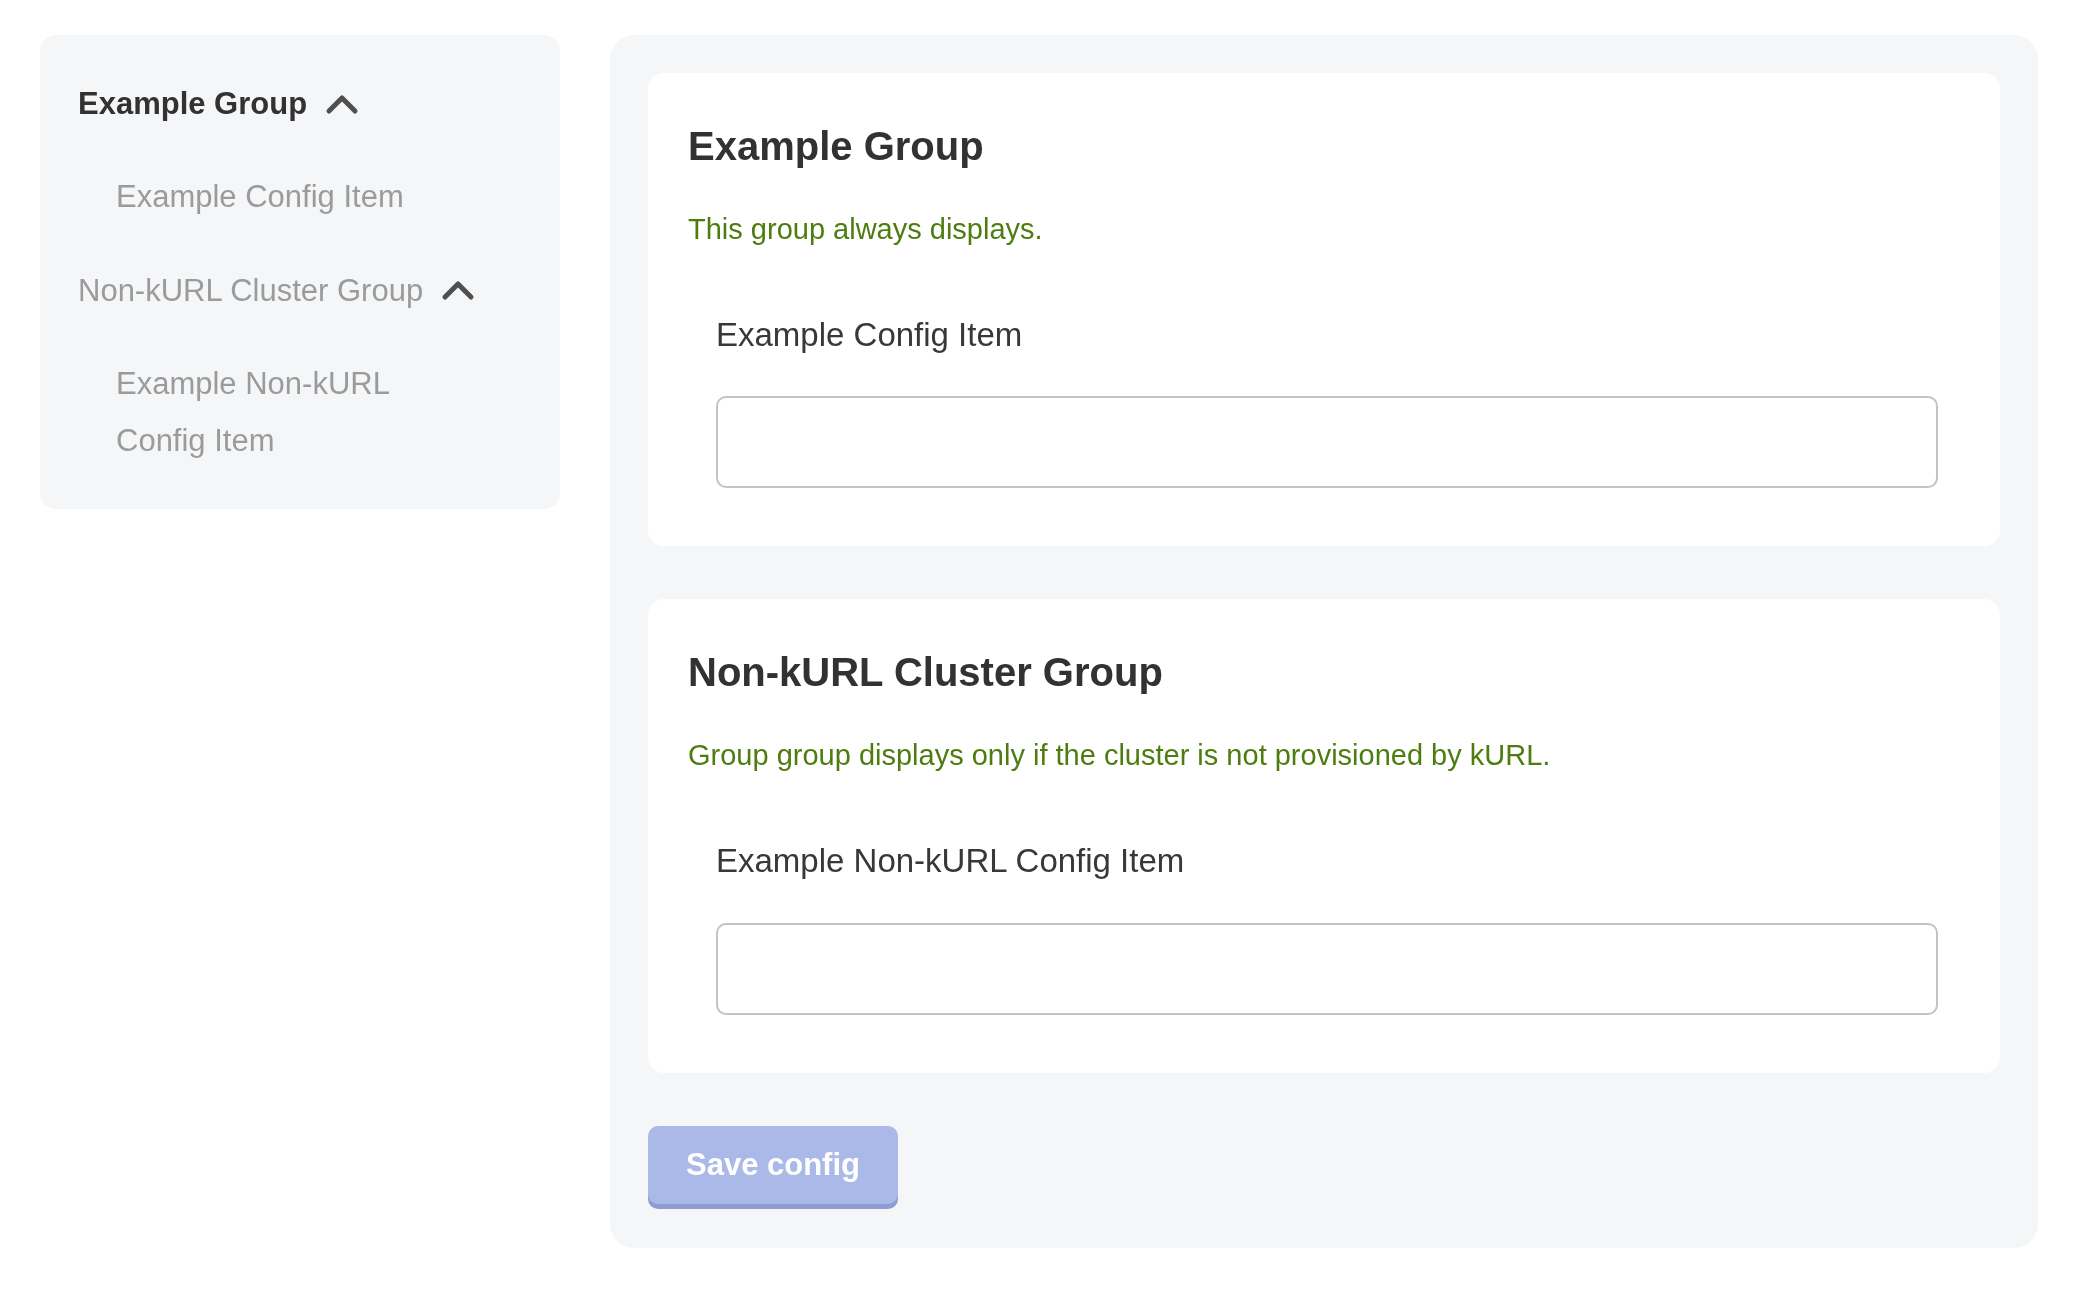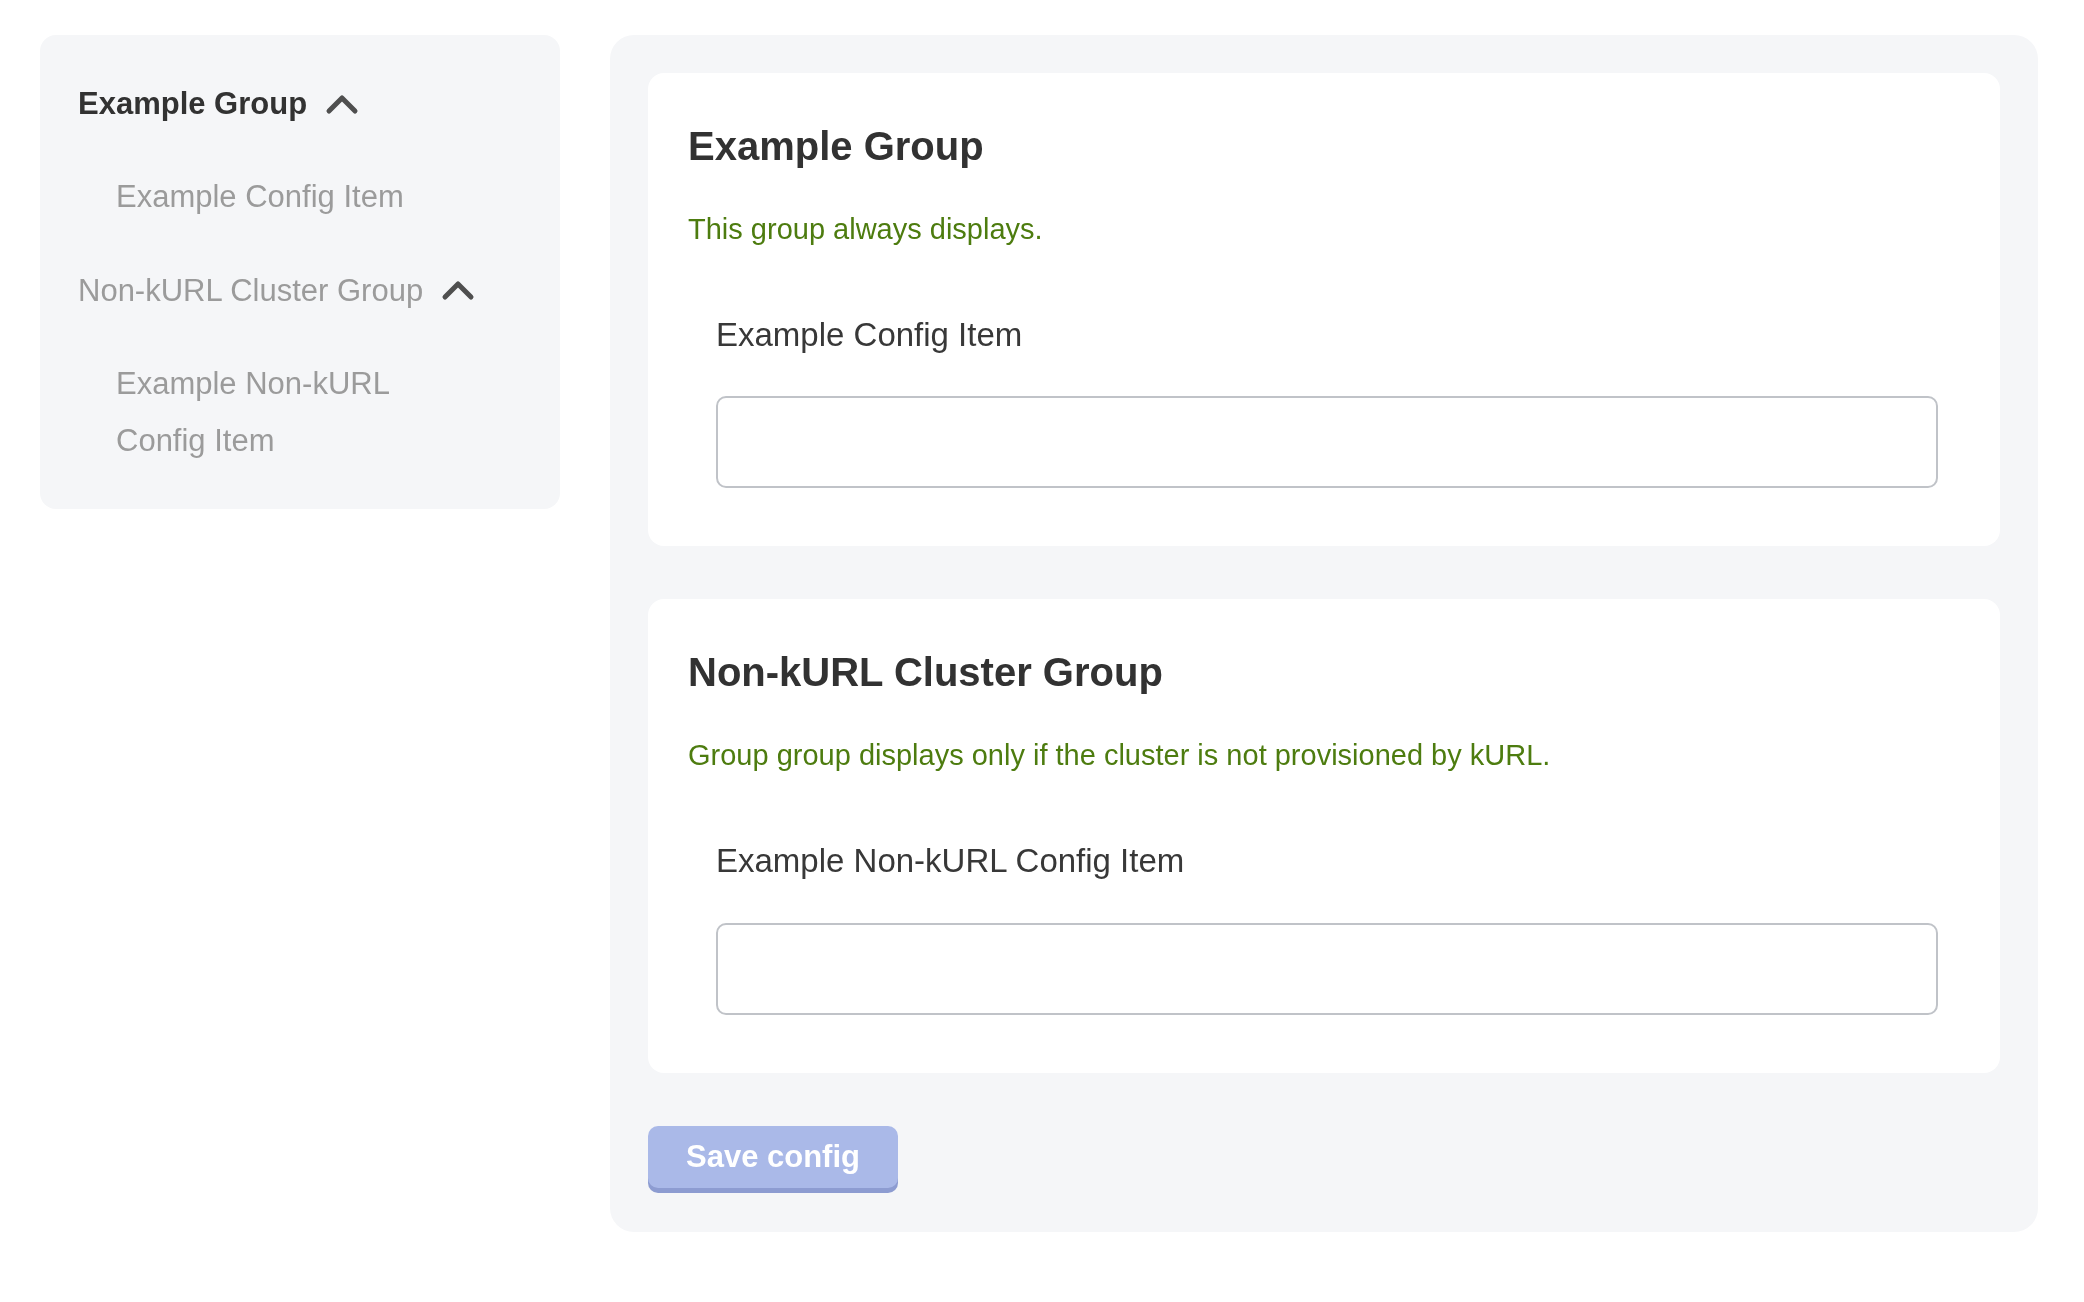--- a/index.html
+++ b/index.html
@@ -110,21 +110,21 @@
     font-size: 30px;
     font-family: "Liberation Sans", sans-serif;
     color: #323232;
     outline: none;
   }
 
   
   .save-btn {
     align-self: flex-start;
     min-width: 240px;
-    height: 62px;
+    height: 78px;
     padding: 0 38px;
     background: #aab9e8;
     color: #ffffff;
     font-family: "Liberation Sans", sans-serif;
     font-size: 31px;
     font-weight: 700;
     border: none;
     border-radius: 10px;
     box-shadow: 0 5px 0 #8d9cd1;
     cursor: pointer;

